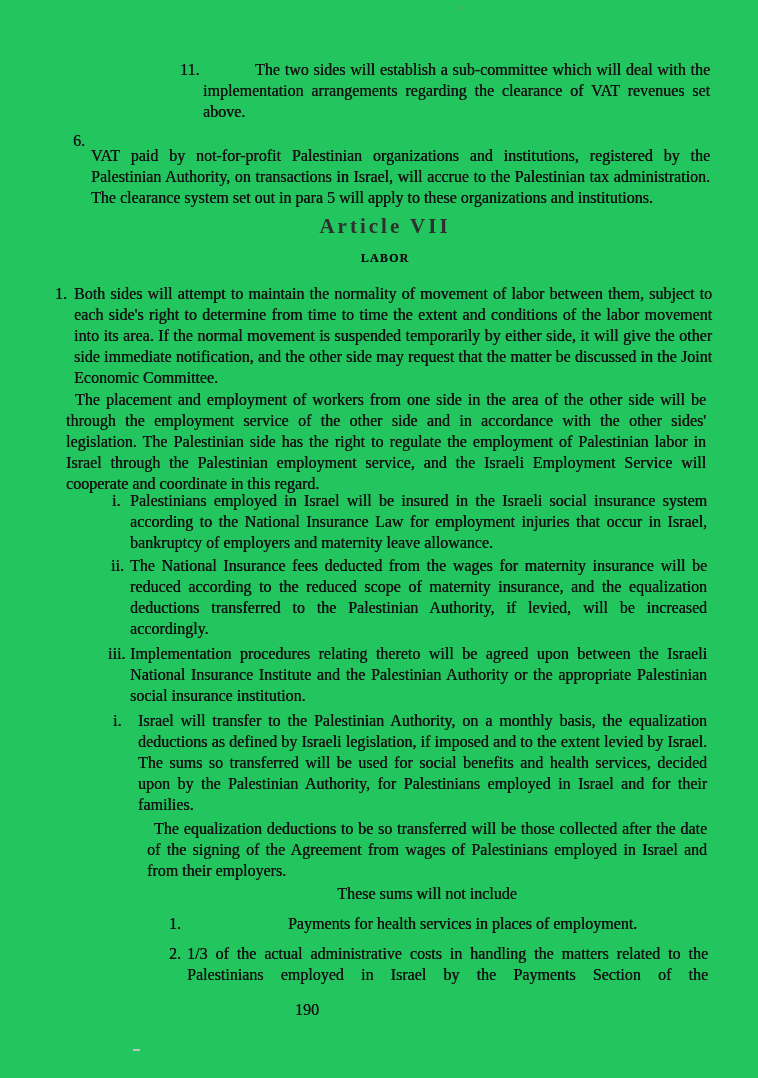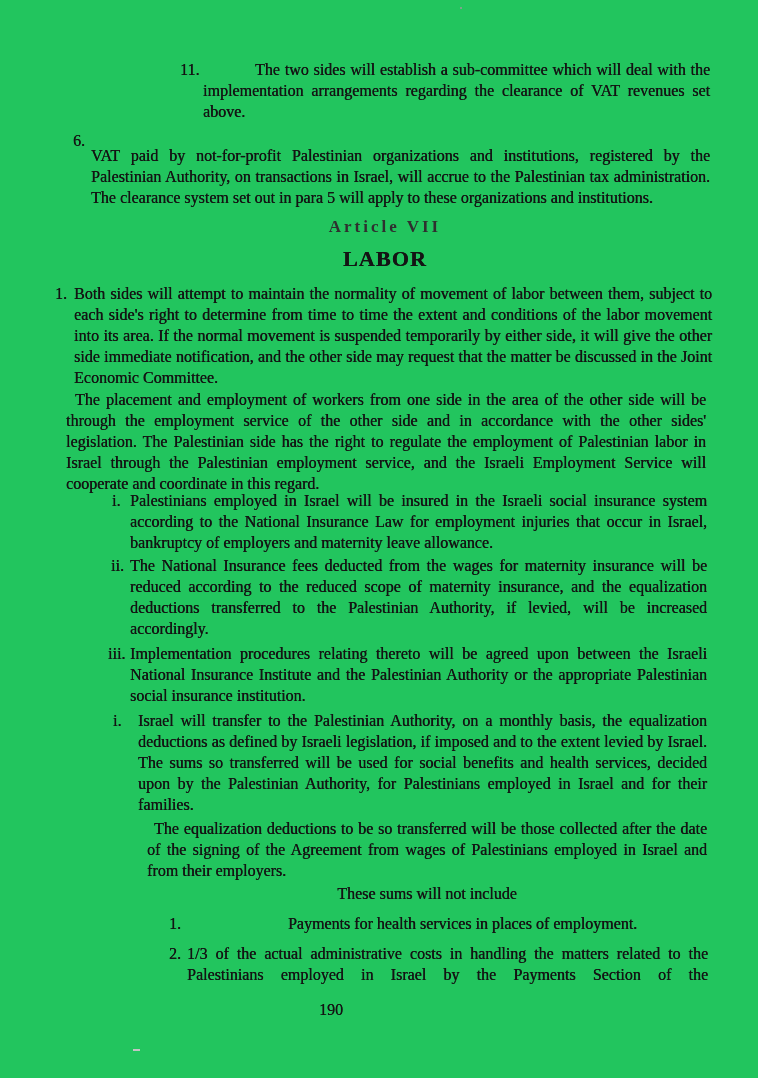--- a/index.html
+++ b/index.html
@@ -18,33 +18,33 @@
   .block { position: absolute; left: 0; width: 758px; }
   .num { position: absolute; top: 0; white-space: nowrap; }
   .txt { position: absolute; top: 0; margin: 0; text-align: justify; }
   .txt.left-align { text-align: center; }
   .jl { text-align-last: justify; } 
   .centered {
     position: absolute; left: 35px; width: 700px;
     text-align: center; margin: 0;
   }
   .article-h {
-    font-size: 17px;
+    font-size: 21px;
     letter-spacing: 3px;
     color: #2f2f2f;
     filter: blur(0.45px);           
     transform: scaleY(1.04);
     text-shadow: none;
   }
   .labor-h {
     font-weight: bold;
-    font-size: 22px;
+    font-size: 12px;
     letter-spacing: 1.2px;
   }
-  .pagenum { position: absolute; left: 0; width: 614px; text-align: center; margin: 0; padding-left: 24px; }
+  .pagenum { position: absolute; left: 0; width: 614px; text-align: center; margin: 0; }
   .speck { position: absolute; background: #9a9a9a; border-radius: 50%; }
   .dash  { position: absolute; background: #c4c4c4; }
 </style>
 </head>
 <body>
 
 <div class="page">
 
   <div class="speck" style="left:460px; top:7px; width:2px; height:2px;"></div>
   <div class="dash" style="left:133px; top:1049px; width:7px; height:2px;"></div>

